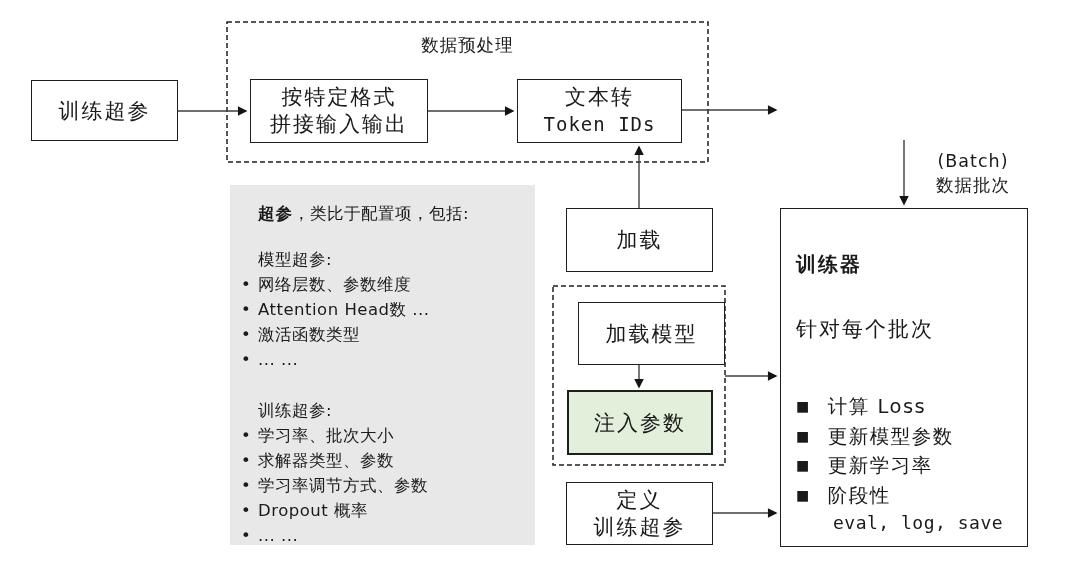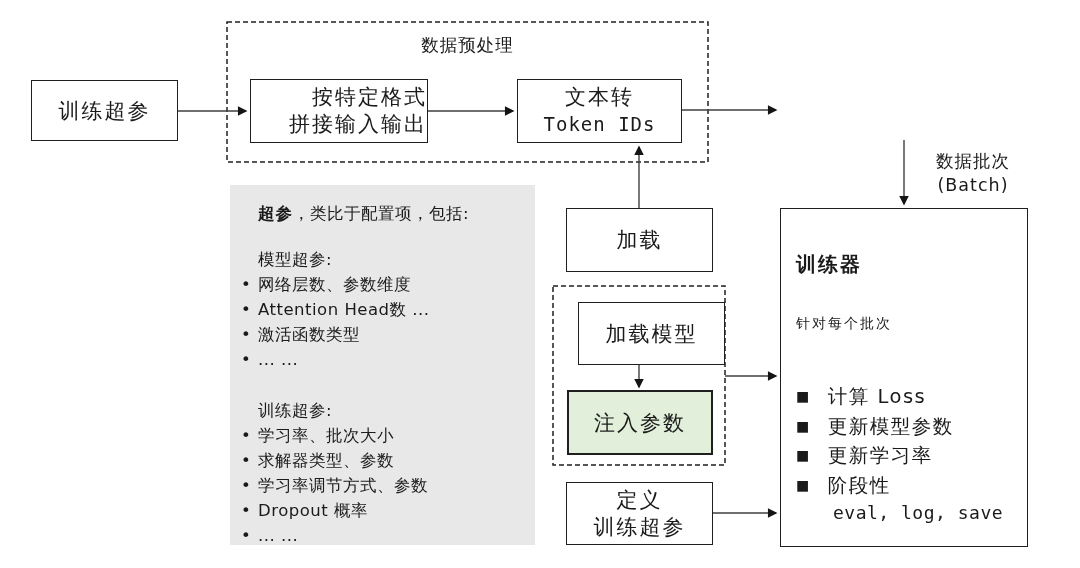--- a/index.html
+++ b/index.html
@@ -16,21 +16,21 @@
     text-align:center;box-sizing:border-box;
   }
   .cjk{font-size:21px;letter-spacing:2px;line-height:28px;white-space:nowrap;}
   .mono{font-family:"DejaVu Sans Mono","Liberation Mono",monospace;font-size:19px;letter-spacing:1px;line-height:27px;white-space:nowrap;}
   .floating-label{position:absolute;text-align:center;font-size:17.5px;letter-spacing:1px;line-height:24px;}
   .green{background:#e2efda;border-width:2px;}
 
   
   .trainer{align-items:flex-start;justify-content:flex-start;text-align:left;padding:42px 8px 0 15px;}
   .trainer-title{font-size:20px;font-weight:bold;letter-spacing:2px;}
-  .trainer-sub{margin-top:37px;font-size:14px;letter-spacing:2px;}
+  .trainer-sub{margin-top:37px;font-size:21px;letter-spacing:2px;}
   .trainer-list{list-style:none;margin:50px 0 0 0;padding:0;}
   .trainer-list li{font-size:19.5px;letter-spacing:1.5px;line-height:28.5px;white-space:nowrap;}
   .trainer-list li::before{content:"■";font-size:14px;margin-right:17px;position:relative;top:-2px;}
   .trainer-detail{margin:1px 0 0 37px;font-family:"DejaVu Sans Mono","Liberation Mono",monospace;font-size:18px;letter-spacing:0.5px;}
 
   
   .note{
     position:absolute;background:#e8e8e8;box-sizing:border-box;
     padding:16px 8px 0 28px;font-size:16.5px;letter-spacing:0.5px;line-height:25px;
   }
@@ -65,34 +65,34 @@
     <line x1="725" y1="376" x2="776" y2="376" marker-end="url(#ah)"></line>
     <line x1="713" y1="513" x2="776" y2="513" marker-end="url(#ah)"></line>
   </svg>
 
   <div class="floating-label" style="left:227px;top:33px;width:481px;">数据预处理</div>
 
   <div class="box" style="left:31px;top:80px;width:147px;height:61px;">
     <div class="cjk">训练超参</div>
   </div>
 
-  <div class="box" style="left:250px;top:79px;width:178px;height:64px;align-items:flex-end;">
+  <div class="box" style="left:250px;top:79px;width:178px;height:64px;">
     <div class="cjk" style="line-height:27px;">按特定格式</div>
     <div class="cjk" style="line-height:27px;">拼接输入输出</div>
   </div>
 
   <div class="box" style="left:517px;top:79px;width:165px;height:64px;">
     <div class="cjk" style="line-height:27px;">文本转</div>
     <div class="mono">Token IDs</div>
   </div>
 
 
   <div class="floating-label" style="left:918px;top:149px;width:110px;">
+    <div>(Batch)</div>
     <div>数据批次</div>
-    <div>(Batch)</div>
   </div>
 
   <div class="box trainer" style="left:780px;top:208px;width:248px;height:339px;">
     <div class="trainer-title">训练器</div>
     <div class="trainer-sub">针对每个批次</div>
     <ul class="trainer-list">
       <li>计算 Loss</li>
       <li>更新模型参数</li>
       <li>更新学习率</li>
       <li>阶段性</li>

